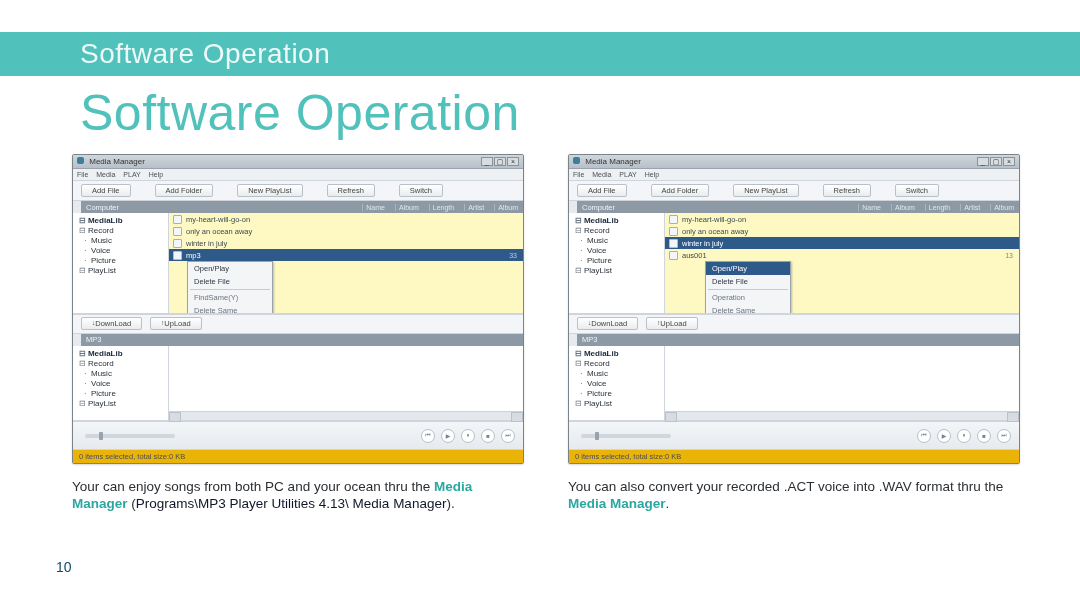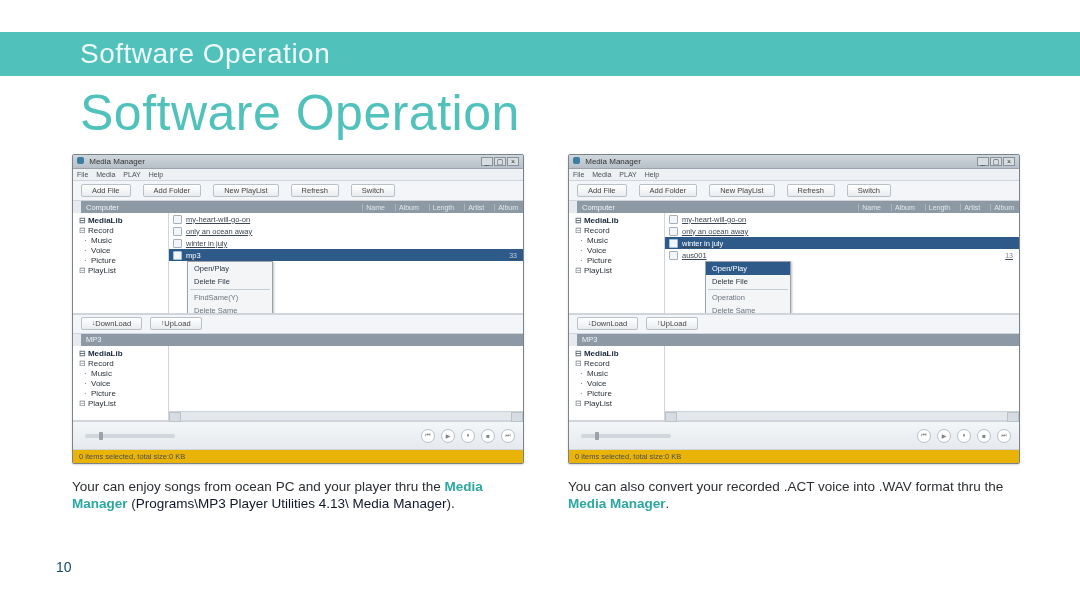--- a/index.html
+++ b/index.html
@@ -59,21 +59,21 @@
     border: 1px solid #8a929a; font-size: 7px;
     display: flex; align-items: center; justify-content: center;
   }
   .win-menubar {
     height: 12px; background: #eef1f4; border-bottom: 1px solid #cfd5db;
     padding: 0 4px; display: flex; gap: 8px; align-items: center;
     color: #4a4f57; font-size: 7px;
   }
   .win-toolbar {
     height: 20px; background: #f3f5f8; border-bottom: 1px solid #cfd5db;
-    display: flex; align-items: center; gap: 12px; padding: 0 8px;
+    display: flex; align-items: center; gap: 24px; padding: 0 8px;
   }
   .tbtn {
     padding: 1px 10px; border: 1px solid #b8c0c8; background: linear-gradient(#fff,#e9ecef);
     border-radius: 2px; font-size: 7.5px; color: #444; white-space: nowrap;
   }
   .pane-header {
     background: #8d9aa6; color: #eef3f7; font-size: 7.5px;
     height: 12px; display: flex; align-items: center; justify-content: space-between;
     padding: 0 5px;
     margin-left: 8px;
@@ -91,21 +91,21 @@
     padding: 3px 4px 3px 6px; font-size: 8px; color: #2a333c;
     display: flex; flex-direction: column; gap: 1px;
   }
   .tree div { white-space: nowrap; }
   .tree .root { font-weight: bold; color: #1b2a3a; }
   .tree .node::before { content: "⊟ "; color: #6b7681; }
   .tree .leaf { padding-left: 12px; position: relative; }
   .tree .leaf::before { content: "·"; color: #6b7681; position: absolute; left: 5px; }
 
   .list {
-    flex: 1; background: #ffffff; position: relative; overflow: hidden; text-decoration: underline;
+    flex: 1; background: #fef9c3; position: relative; overflow: hidden;
   }
   .list .row { height: 12px; display: flex; align-items: center; gap: 4px; padding-left: 4px; font-size: 7.5px; }
   .list .row .rowicon { width: 9px; height: 9px; background: #f2f6fa; border: 1px solid #a6b0ba; border-radius: 1px; }
   .list .row.sel { background: #2e5a8a; color: #fff; }
   .list .row.sel .rowicon { border-color: #9ec1e0; }
   .list .dur { margin-left: auto; padding-right: 6px; font-size: 7px; color: #bcd; }
 
   
   .ctx {
     position: absolute; left: 18px; width: 86px;
@@ -301,21 +301,21 @@
           <span class="pbtn">■</span>
           <span class="pbtn">⏭</span>
         </div>
 
         <div class="statusbar">
           <span>0 items selected, total size:0 KB</span>
         </div>
       </div>
 
       <div class="caption">
-        <span>Your can enjoy songs from ocean PC and your player thru the </span><span class="teal">Media Manager</span><span> (</span><span class="path">Programs\MP3 Player Utilities 4.13\ Media Manager</span><span>).</span>
+        <span>Your can enjoy songs from both PC and your ocean thru the </span><span class="teal">Media Manager</span><span> (</span><span class="path">Programs\MP3 Player Utilities 4.13\ Media Manager</span><span>).</span>
       </div>
     </div>
 
     <div class="shot-col">
       <div class="win">
 
         <div class="win-titlebar">
           <span>
             <span class="win-title-icon"></span>
             <span>Media Manager</span>

